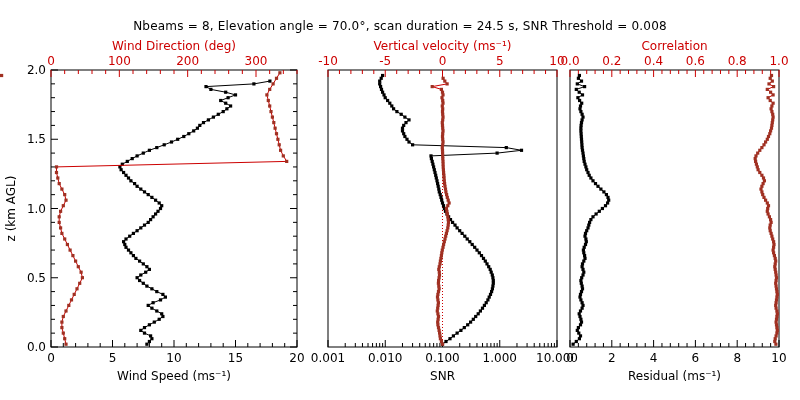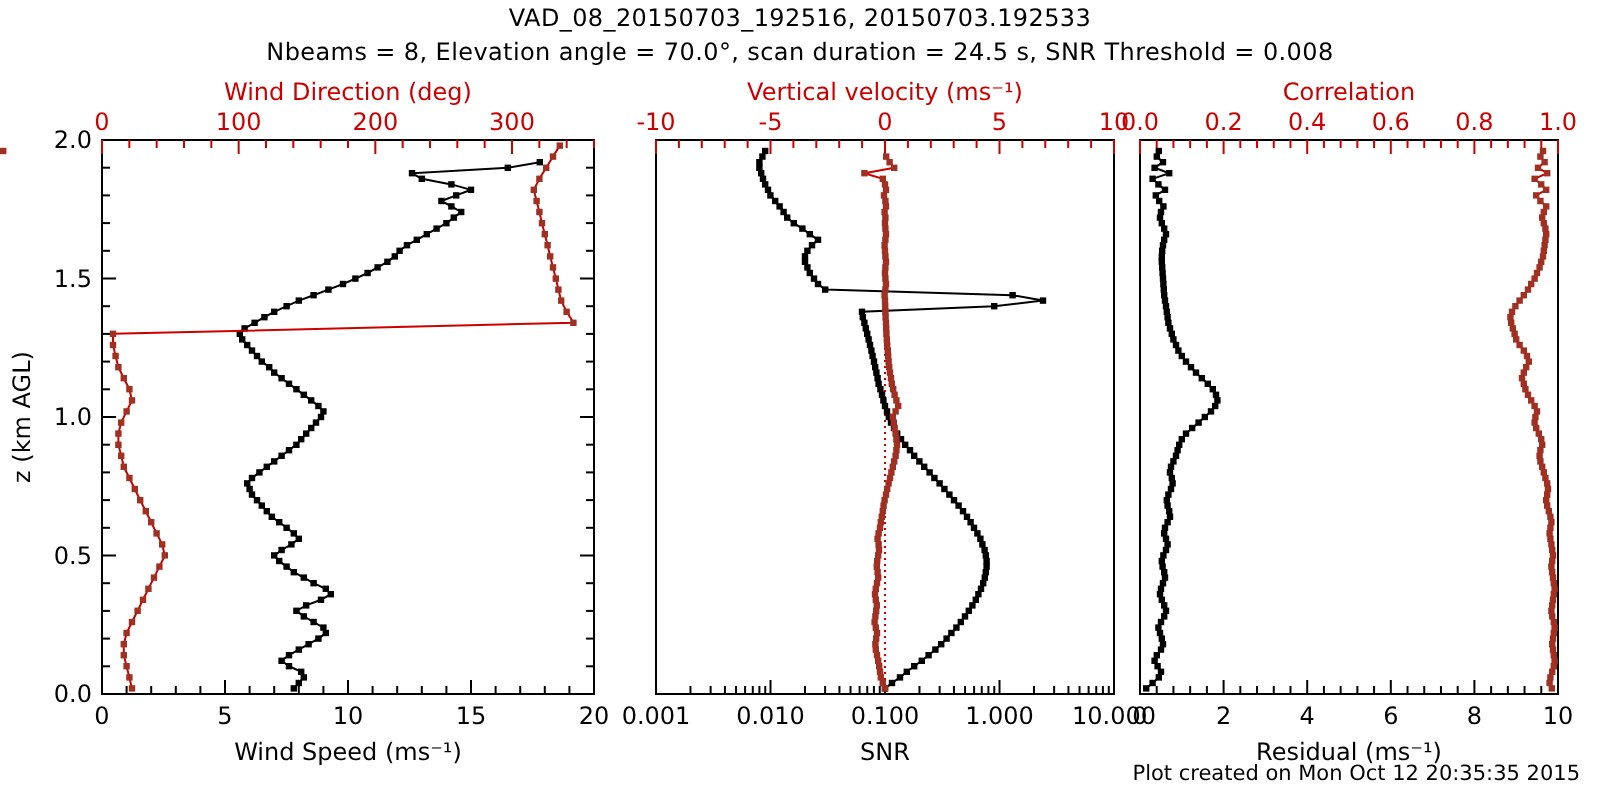--- a/index.html
+++ b/index.html
@@ -21,21 +21,20 @@
   .tk{stroke:#000;stroke-width:1;}
   .tkr{stroke:#cc0000;stroke-width:1;}
   .ser-blk{fill:none;stroke:#000;stroke-width:1;}
   .ser-red{fill:none;stroke:#cc0000;stroke-width:1;}
   .ref{stroke:#cc0000;stroke-width:1;stroke-dasharray:1 2;}
 </style>
 </head>
 <body>
 
 <div id="root">
-  <div class="ttl" id="title-line1">VAD_08_20150703_192516, 20150703.192533</div>
   <div class="ttl" id="title-line2">Nbeams = 8, Elevation angle = 70.0°, scan duration = 24.5 s, SNR Threshold = 0.008</div>
   <svg id="plot" width="800" height="400">
       <line x1="51" y1="347" x2="58" y2="347" class="tk"></line>
       <line x1="290" y1="347" x2="297" y2="347" class="tk"></line>
       <text x="46" y="351" text-anchor="end" class="tick-blk">0.0</text>
       <line x1="51" y1="277.75" x2="58" y2="277.75" class="tk"></line>
       <line x1="290" y1="277.75" x2="297" y2="277.75" class="tk"></line>
       <text x="46" y="281.75" text-anchor="end" class="tick-blk">0.5</text>
       <line x1="51" y1="208.5" x2="58" y2="208.5" class="tk"></line>
       <line x1="290" y1="208.5" x2="297" y2="208.5" class="tk"></line>
@@ -810,14 +809,13 @@
       <rect x="766.5" y="96.1" width="3.2" height="3.2" fill="#a03022"></rect>
       <rect x="771.5" y="93.3" width="3.2" height="3.2" fill="#a03022"></rect>
       <rect x="769.0" y="90.6" width="3.2" height="3.2" fill="#a03022"></rect>
       <rect x="765.7" y="87.8" width="3.2" height="3.2" fill="#a03022"></rect>
       <rect x="772.0" y="85.0" width="3.2" height="3.2" fill="#a03022"></rect>
       <rect x="767.4" y="82.3" width="3.2" height="3.2" fill="#a03022"></rect>
       <rect x="770.7" y="79.5" width="3.2" height="3.2" fill="#a03022"></rect>
       <rect x="768.6" y="76.7" width="3.2" height="3.2" fill="#a03022"></rect>
       <rect x="769.9" y="73.9" width="3.2" height="3.2" fill="#a03022"></rect>
     </svg>
-  <div id="footer-note">Plot created on Mon Oct 12 20:35:35 2015</div>
 </div>
 
 </body></html>

